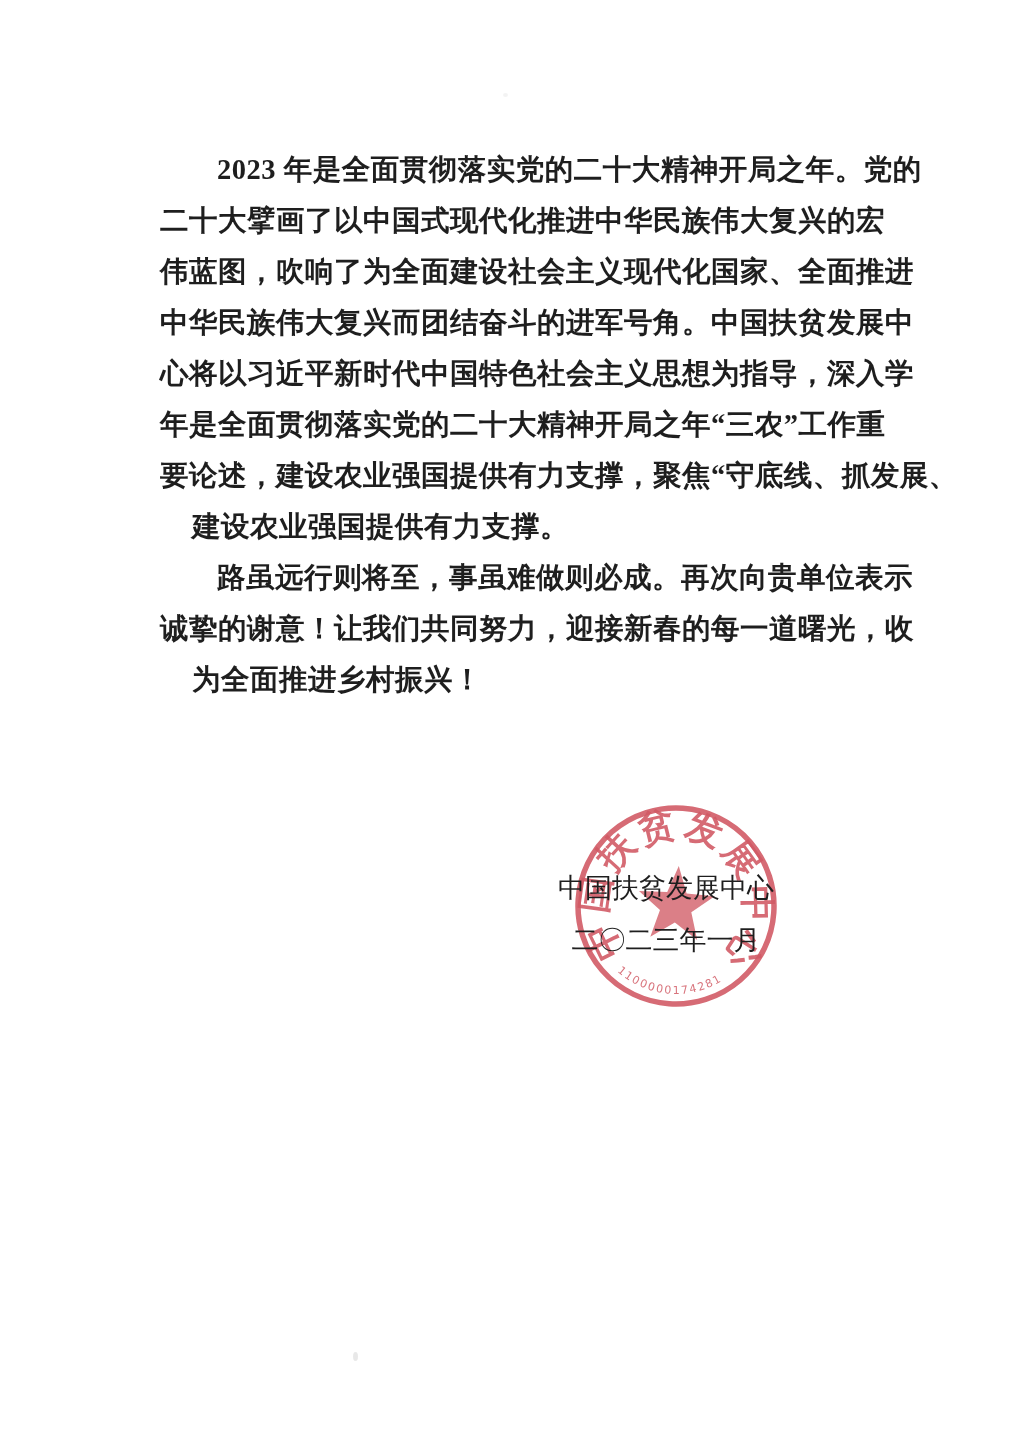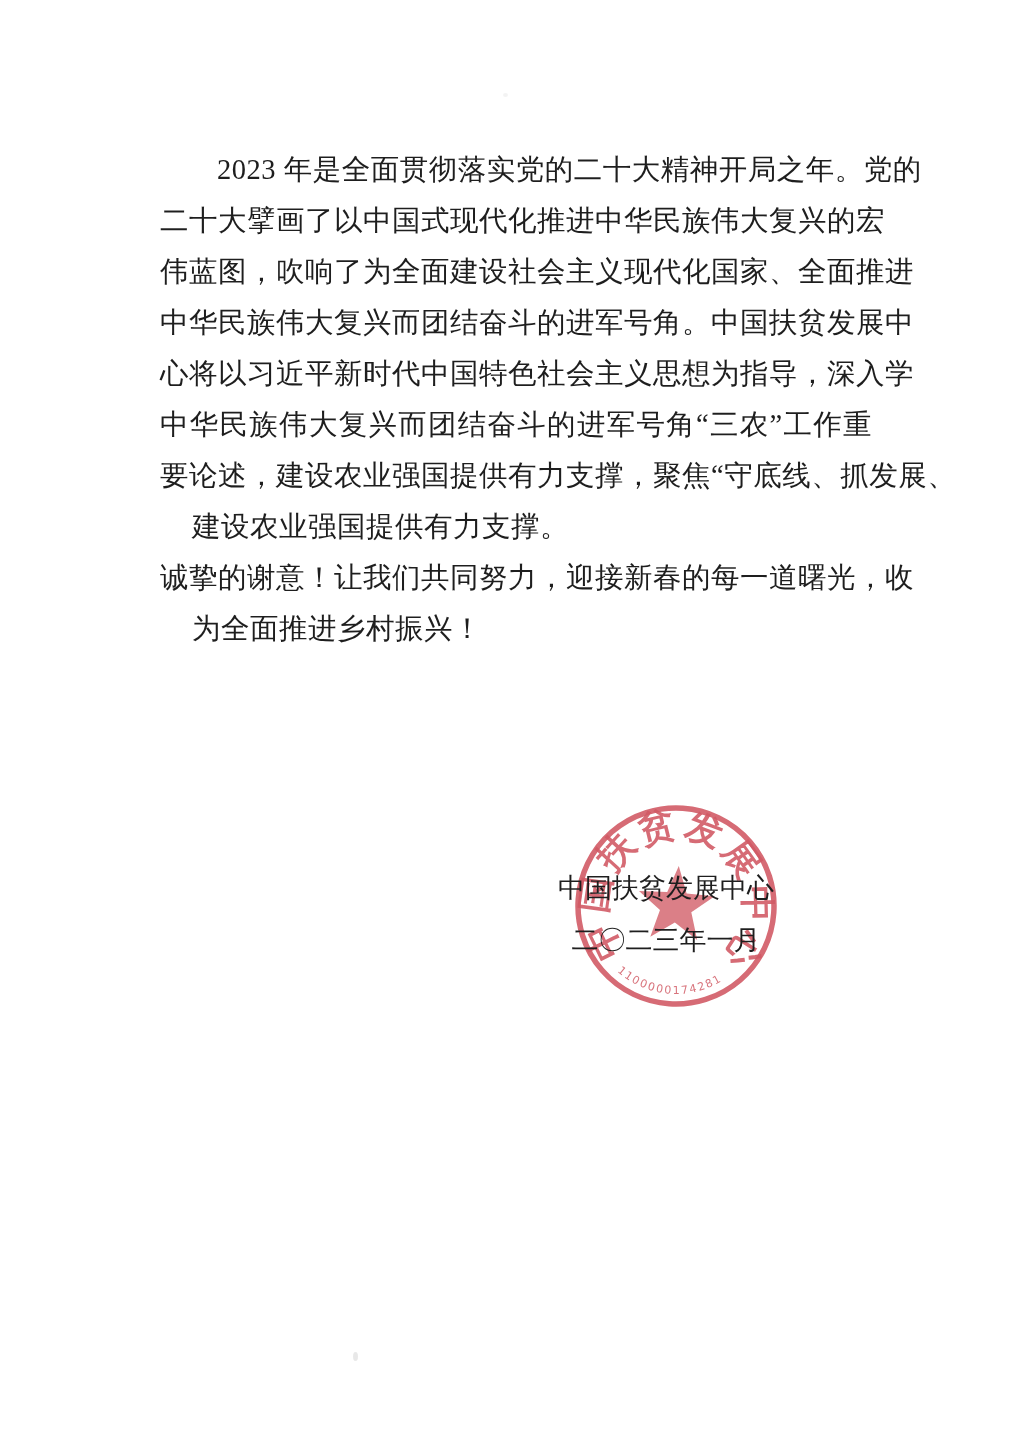--- a/index.html
+++ b/index.html
@@ -24,20 +24,21 @@
     color: var(--ink, #1e1e1e);
     font-size: 28.5px;
   }
   .line {
     line-height: 51px;
     height: 51px;
     text-align: justify;
     text-align-last: justify;
     white-space: nowrap;
     letter-spacing: 0.5px;
+    font-weight: bold;
   }
   .line.indent { text-indent: 57px; }
   .line.para-end {
     text-align-last: left;
     text-align: left;
     margin-left: 32px;
   }
   
   .signature {
     position: absolute;
@@ -98,23 +99,24 @@
 <body>
 
 <div class="page">
 
   <section class="body-text">
       <div class="line indent">2023 年是全面贯彻落实党的二十大精神开局之年。党的</div>
       <div class="line">二十大擘画了以中国式现代化推进中华民族伟大复兴的宏</div>
       <div class="line">伟蓝图，吹响了为全面建设社会主义现代化国家、全面推进</div>
       <div class="line">中华民族伟大复兴而团结奋斗的进军号角。中国扶贫发展中</div>
       <div class="line">心将以习近平新时代中国特色社会主义思想为指导，深入学</div>
-      <div class="line">中华民族伟大复兴而团结奋斗的进军号角“三农”工作重</div>
+      <div class="line">年是全面贯彻落实党的二十大精神开局之年“三农”工作重</div>
       <div class="line">要论述，建设农业强国提供有力支撑，聚焦“守底线、抓发展、</div>
       <div class="line para-end">建设农业强国提供有力支撑。</div>
+      <div class="line indent">路虽远行则将至，事虽难做则必成。再次向贵单位表示</div>
       <div class="line">诚挚的谢意！让我们共同努力，迎接新春的每一道曙光，收</div>
       <div class="line para-end">为全面推进乡村振兴！</div>
     </section>
 
   <div class="seal">
     <svg width="212" height="212" viewBox="0 0 212 212">
       <circle class="seal-ring" cx="106" cy="106" r="98"></circle>
       <polygon class="seal-star" points="106,66 115.7,92.7 144,93.6 121.7,111.1 129.5,138.4 106,122.5 82.5,138.4 90.3,111.1 68,93.6 96.3,92.7"></polygon>
       <defs>
         <path id="orgArc" d="M 57.2 154.8 A 69 69 0 1 1 154.8 154.8" fill="none"></path>

